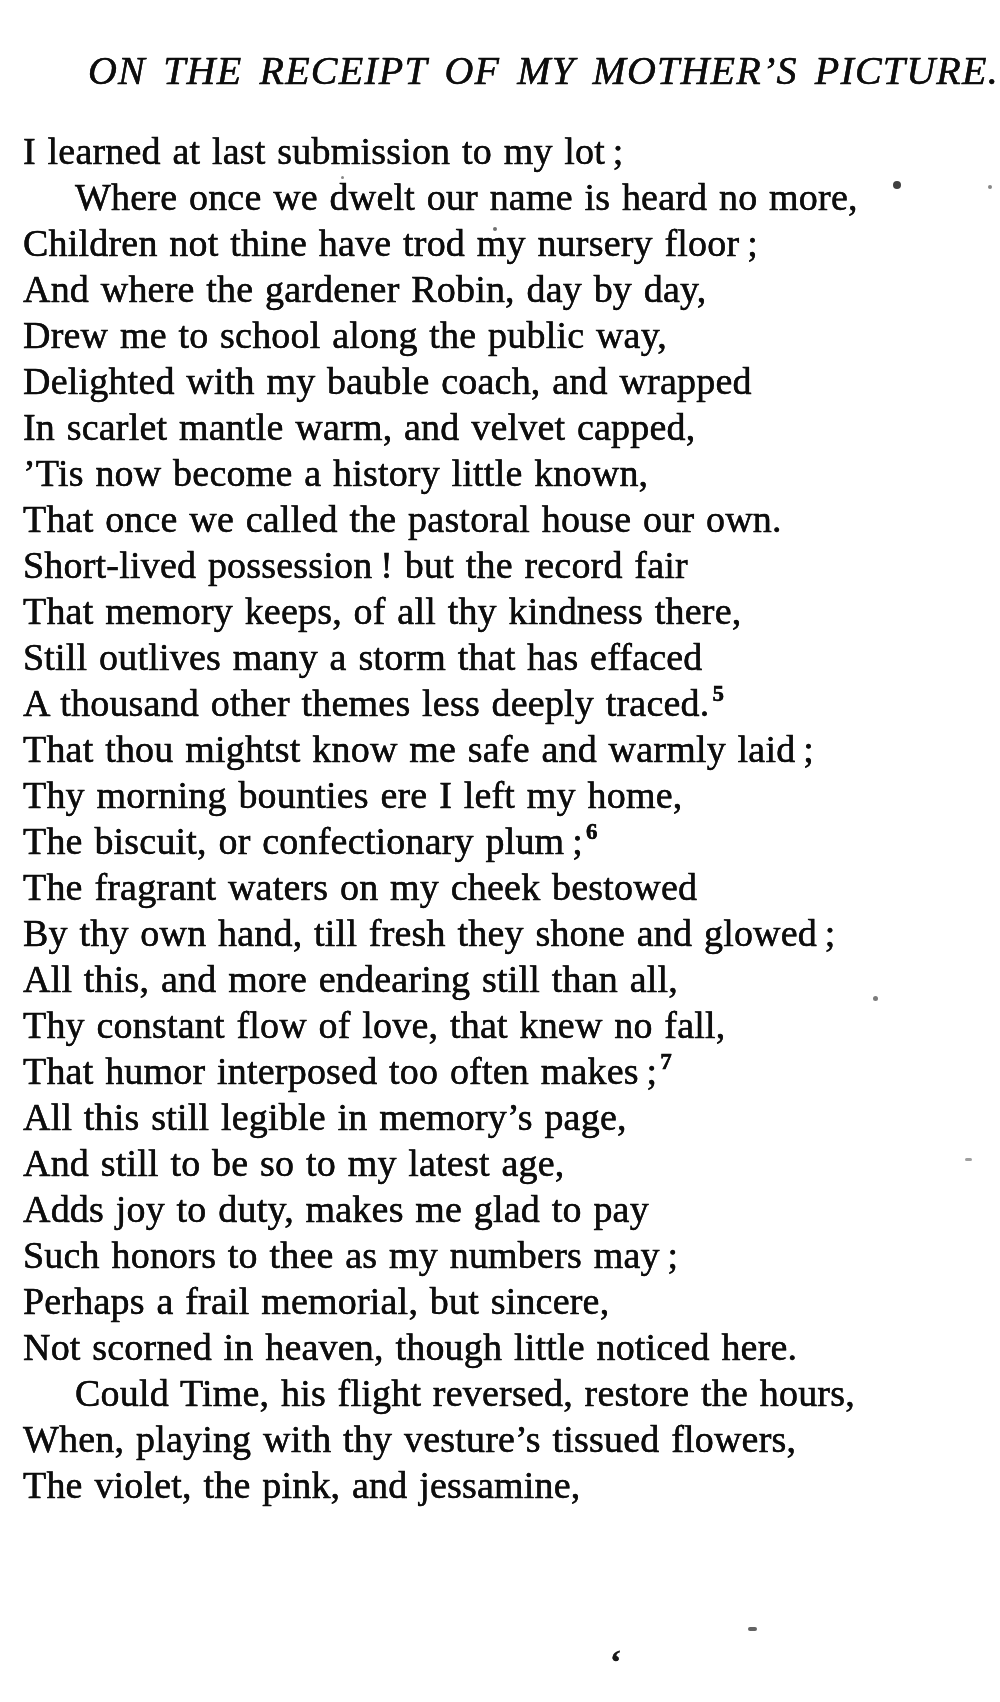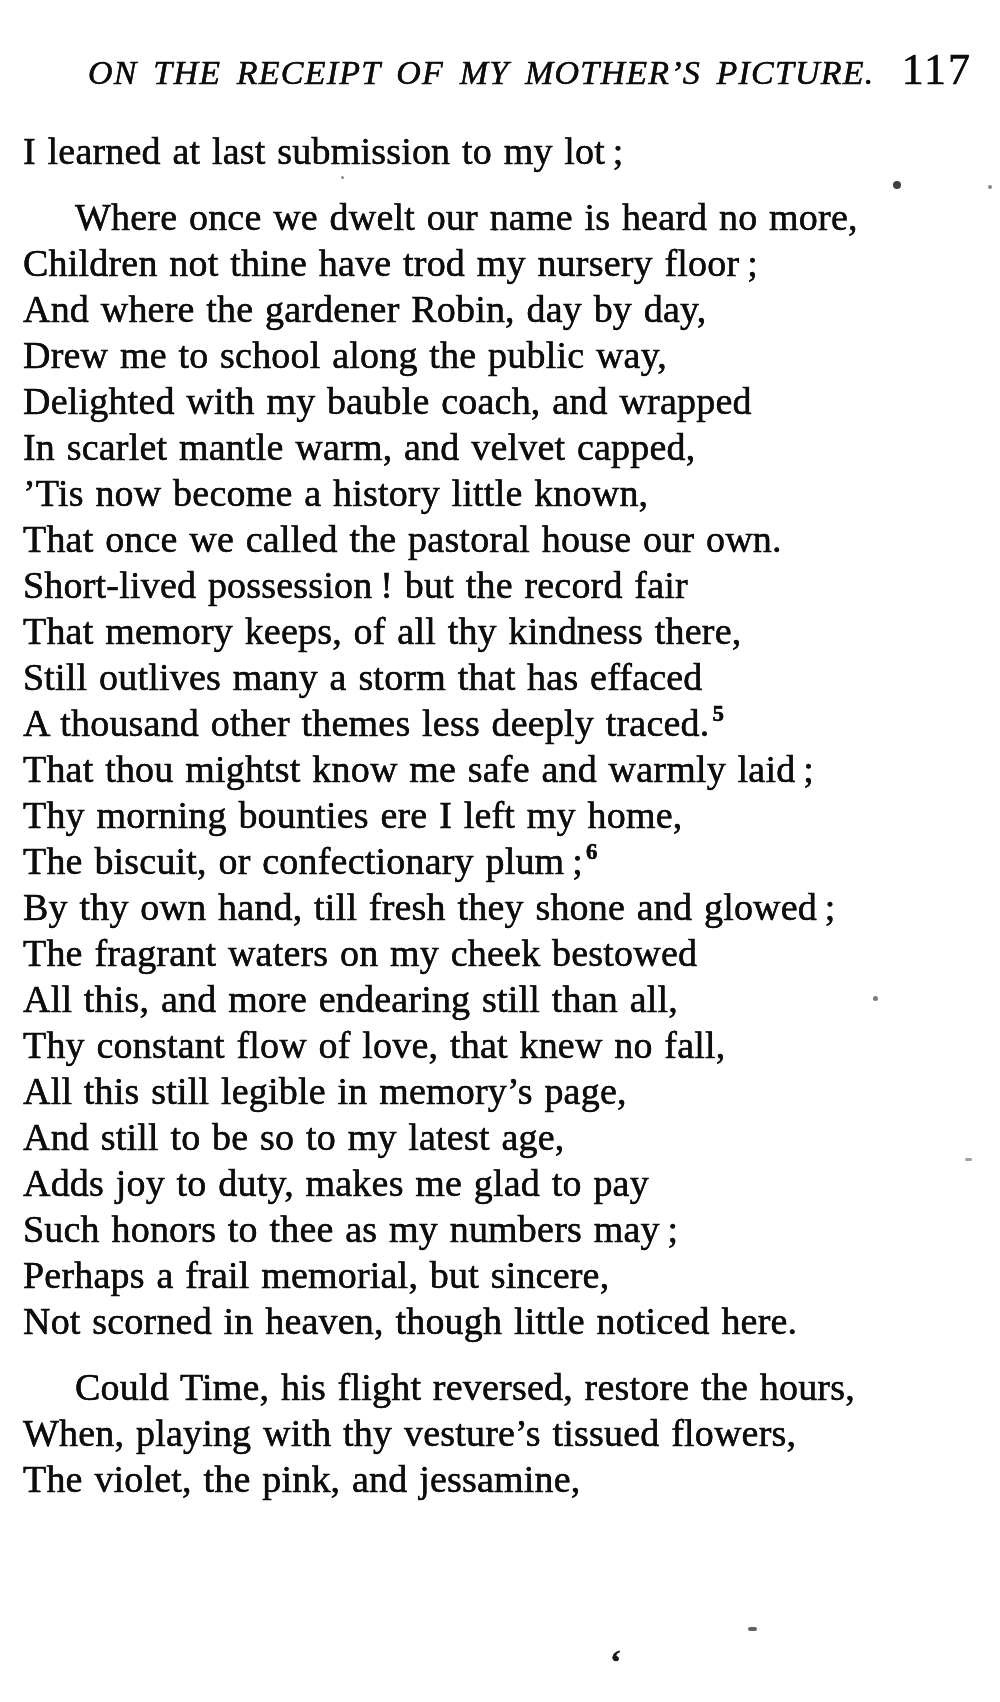--- a/index.html
+++ b/index.html
@@ -24,21 +24,21 @@
     left: 88px;
     top: 44px;
     width: 884px;
     display: flex;
     justify-content: space-between;
     align-items: baseline;
     white-space: nowrap;
   }
   .running-title {
     font-style: italic;
-    font-size: 34px;
+    font-size: 40px;
     letter-spacing: 1.2px;
     word-spacing: 6px;
   }
   .page-number {
     font-size: 44px;
     letter-spacing: 2px;
     font-style: normal;
   }
   
   .poem {
@@ -50,21 +50,20 @@
     line-height: 46px;
     letter-spacing: 0.2px;
     word-spacing: 2px;
   }
   .line {
     height: 46px;
     white-space: nowrap;
   }
   .line.indent {
     padding-left: 52px;
-    margin-top: 20px;
   }
   .line sup {
     font-size: 23px;
     font-weight: bold;
     vertical-align: baseline;
     position: relative;
     top: -15px;
     margin-left: 3px;
     letter-spacing: 0;
   }
@@ -108,24 +107,25 @@
       <div class="line">In scarlet mantle warm, and velvet capped,</div>
       <div class="line">’Tis now become a history little known,</div>
       <div class="line">That once we called the pastoral house our own.</div>
       <div class="line">Short-lived possession ! but the record fair</div>
       <div class="line">That memory keeps, of all thy kindness there,</div>
       <div class="line">Still outlives many a storm that has effaced</div>
       <div class="line">A thousand other themes less deeply traced.<sup>5</sup></div>
       <div class="line">That thou mightst know me safe and warmly laid ;</div>
       <div class="line">Thy morning bounties ere I left my home,</div>
       <div class="line">The biscuit, or confectionary plum ;<sup>6</sup></div>
+      <div class="line">The fragrant waters on my cheek bestowed</div>
       <div class="line">By thy own hand, till fresh they shone and glowed ;</div>
-      <div class="line">The fragrant waters on my cheek bestowed</div>
       <div class="line">All this, and more endearing still than all,</div>
       <div class="line">Thy constant flow of love, that knew no fall,</div>
+      <div class="line">That humor interposed too often makes ;<sup>7</sup></div>
       <div class="line">All this still legible in memory’s page,</div>
       <div class="line">And still to be so to my latest age,</div>
       <div class="line">Adds joy to duty, makes me glad to pay</div>
       <div class="line">Such honors to thee as my numbers may ;</div>
       <div class="line">Perhaps a frail memorial, but sincere,</div>
       <div class="line">Not scorned in heaven, though little noticed here.</div>
       <div class="line indent">Could Time, his flight reversed, restore the hours,</div>
       <div class="line">When, playing with thy vesture’s tissued flowers,</div>
       <div class="line">The violet, the pink, and jessamine,</div>
     </main>

